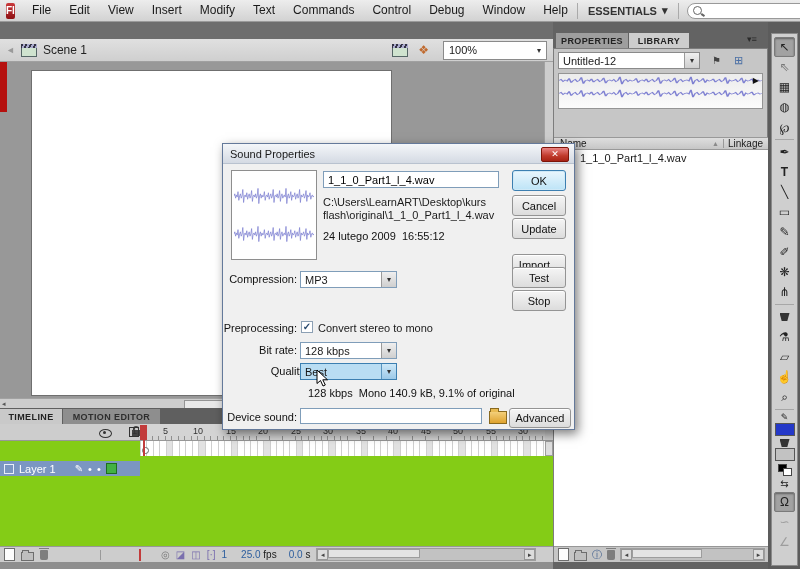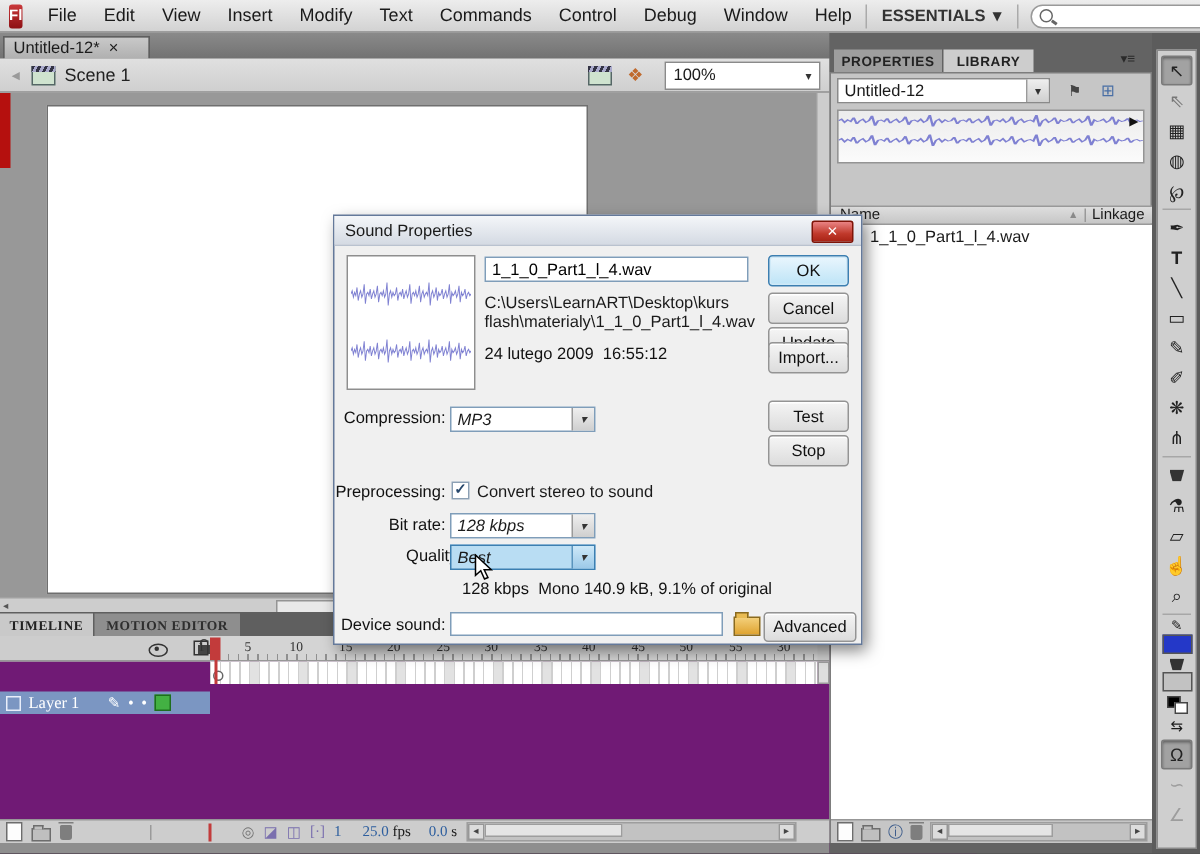--- a/index.html
+++ b/index.html
@@ -40,21 +40,21 @@
 
   
   #stage{left:0;top:62px;width:553px;height:346px;background:#989898;}
   #canvas{left:31px;top:8px;width:359px;height:324px;background:#fff;border:1px solid #6f6f6f;}
   #redstrip{left:0;top:0;width:7px;height:50px;background:#b5100e;}
   #stage-vscroll{left:544px;top:0;width:9px;height:336px;background:#cdcdcd;border-left:1px solid #a2a2a2;box-sizing:border-box;}
   #stage-hscroll{left:0;top:336px;width:544px;height:10px;background:#cdcdcd;border-top:1px solid #a2a2a2;box-sizing:border-box;}
   #stage-hthumb{left:184px;top:1px;width:44px;height:7px;background:#e9e9e9;border:1px solid #949494;}
 
   
-  #timeline{left:0;top:408px;width:651px;height:161px;background:#701a75;font-family:Liberation Serif, serif;}
+  #timeline{left:0;top:408px;width:651px;height:161px;background:#84cc16;}
   .ptab{position:absolute;top:1px;height:15px;display:flex;align-items:center;justify-content:center;
         font-size:9px;font-weight:bold;letter-spacing:.4px;color:#222;}
   #tl-tabs{left:0;top:0;width:553px;height:16px;background:#5f5f5f;}
   #tl-header{left:0;top:16px;width:553px;height:17px;background:#cdcdcd;border-bottom:1px solid #979797;box-sizing:border-box;}
   #ruler{left:140px;top:0;right:8px;height:16px;background:#d4d4d4;}
   #ruler .ticks{position:absolute;left:0;right:0;bottom:0;height:4px;
       background:repeating-linear-gradient(90deg,transparent 0 5.5px,#8f8f8f 5.5px 6.5px);}
   .rlabel{position:absolute;top:2px;font-size:9px;color:#333;}
   #layer-row{left:0;top:33px;width:553px;height:15px;}
   #layer-left{left:0;top:0;width:140px;height:15px;background:#7b96c2;display:flex;align-items:center;gap:5px;
@@ -137,21 +137,21 @@
              font-size:11px;color:#1a1a1a;}
   #dlg-close{position:absolute;right:5px;top:3px;width:26px;height:13px;background:linear-gradient(#e98383,#c0392b 60%,#a82315);
              border:1px solid #7e1408;border-radius:2px;color:#fff;font-size:9px;line-height:12px;text-align:center;}
   #dlg-preview{left:8px;top:26px;width:86px;height:90px;background:#fff;border:1px solid #8e8e8e;box-sizing:border-box;
                display:flex;flex-direction:column;justify-content:space-around;padding:6px 2px;}
   #dlg-preview .wave{height:26px;}
   .fld{background:#fff;border:1px solid #7f9db9;box-sizing:border-box;font-size:11px;
        font-family:"Liberation Sans",sans-serif;padding:1px 4px;}
   .dlbl{position:absolute;width:74px;text-align:right;font-size:11px;color:#111;}
   .combo{position:absolute;width:97px;height:17px;background:#fff;border:1px solid #7f9db9;box-sizing:border-box;
-         display:flex;align-items:center;justify-content:space-between;font-size:11px;font-style:italic;}
+         display:flex;align-items:center;justify-content:space-between;font-size:11px;}
   .combo .txt{padding-left:4px;}
   .combo.focused{background:#b9ddf3;border-color:#3c7fb1;}
   .combo.focused .combo-arrow{background:linear-gradient(#cde8f8,#9cc9e8);border-left-color:#5a94bd;}
   .vbtn{position:absolute;width:52px;height:19px;border:1px solid #949494;border-radius:3px;
         background:linear-gradient(#f5f5f5,#dcdcdc);box-shadow:inset 0 1px 0 #fff;
         font-size:11px;display:flex;align-items:center;justify-content:center;color:#111;}
   .vbtn.default{border-color:#3c7fb1;background:linear-gradient(#eaf6fd,#bde4f7);box-shadow:inset 0 0 0 1px #cfe9f7;}
   .chk{position:absolute;width:12px;height:12px;background:#fff;border:1px solid #8ca0b4;box-sizing:border-box;
        font-size:10px;line-height:10px;text-align:center;color:#27476b;font-weight:bold;}
   .folder-y{width:16px;height:11px;background:linear-gradient(#f3cf7a,#dfa32f);border:1px solid #8a6a1f;
@@ -191,26 +191,20 @@
         <span>▾</span>
       </div>
       <div id="topsearch">
         <span class="mag"></span>
         <input style="">
       </div>
 
     </div>
   </div>
 
-  <div id="tabbar" class="ab">
-    <div id="doctab">
-      <span>Untitled-12*</span>
-      <span>×</span>
-    </div>
-  </div>
 
   <div id="editbar" class="ab">
     <span style="color:#9a9a9a;font-size:9px">◄</span>
     <span class="clapper"></span>
     <span style="font-size:12px;color:#222">Scene 1</span>
     <div class="row" style="margin-left:auto;gap:10px;">
       <span class="clapper"></span>
       <span style="color:#c06a2e;font-size:12px">❖</span>
       <div id="zoomsel">
         <span>100%</span>
@@ -437,40 +431,40 @@
         </svg>
       <svg class="wave" viewBox="0 0 100 24" preserveAspectRatio="none">
           <use href="#wf"></use>
         </svg>
     </div>
 
     <input class="fld ab" style="left: 100px; top: 27px; width: 176px; height: 17px;" value="1_1_0_Part1_l_4.wav">
 
     <div class="ab" style="left:100px;top:52px;width:185px;line-height:13px">
       <div>C:\Users\LearnART\Desktop\kurs</div>
-      <div>flash\materialy\1_1_0_Part1_l_4.wav</div>
+      <div>flash\original\1_1_0_Part1_l_4.wav</div>
     </div>
     <div class="ab note" style="left:100px;top:86px">24 lutego 2009  16:55:12</div>
 
     <div class="vbtn default ab" style="left:289px;top:26px">OK</div>
     <div class="vbtn ab" style="left:289px;top:51px">Cancel</div>
     <div class="vbtn ab" style="left:289px;top:74px">Update</div>
-    <div class="vbtn ab" style="left:289px;top:84px">Import...</div>
+    <div class="vbtn ab" style="left:289px;top:110px">Import...</div>
     <div class="vbtn ab" style="left:289px;top:123px">Test</div>
     <div class="vbtn ab" style="left:289px;top:146px">Stop</div>
 
     <div class="dlbl" style="left:0;top:129px">Compression:</div>
     <div class="combo" style="left:77px;top:127px">
       <span class="txt">MP3</span>
       <span class="combo-arrow">▾</span>
     </div>
 
     <div class="dlbl" style="left:0;top:178px">Preprocessing:</div>
     <div class="chk" style="left:78px;top:177px">✓</div>
-    <div class="ab" style="left:95px;top:178px">Convert stereo to sound</div>
+    <div class="ab" style="left:95px;top:178px">Convert stereo to mono</div>
 
     <div class="dlbl" style="left:0;top:200px">Bit rate:</div>
     <div class="combo" style="left:77px;top:198px">
       <span class="txt">128 kbps</span>
       <span class="combo-arrow">▾</span>
     </div>
 
     <div class="dlbl" style="left:11px;top:221px">Quality:</div>
     <div class="combo focused" style="left:77px;top:219px">
       <span class="txt">Best</span>

